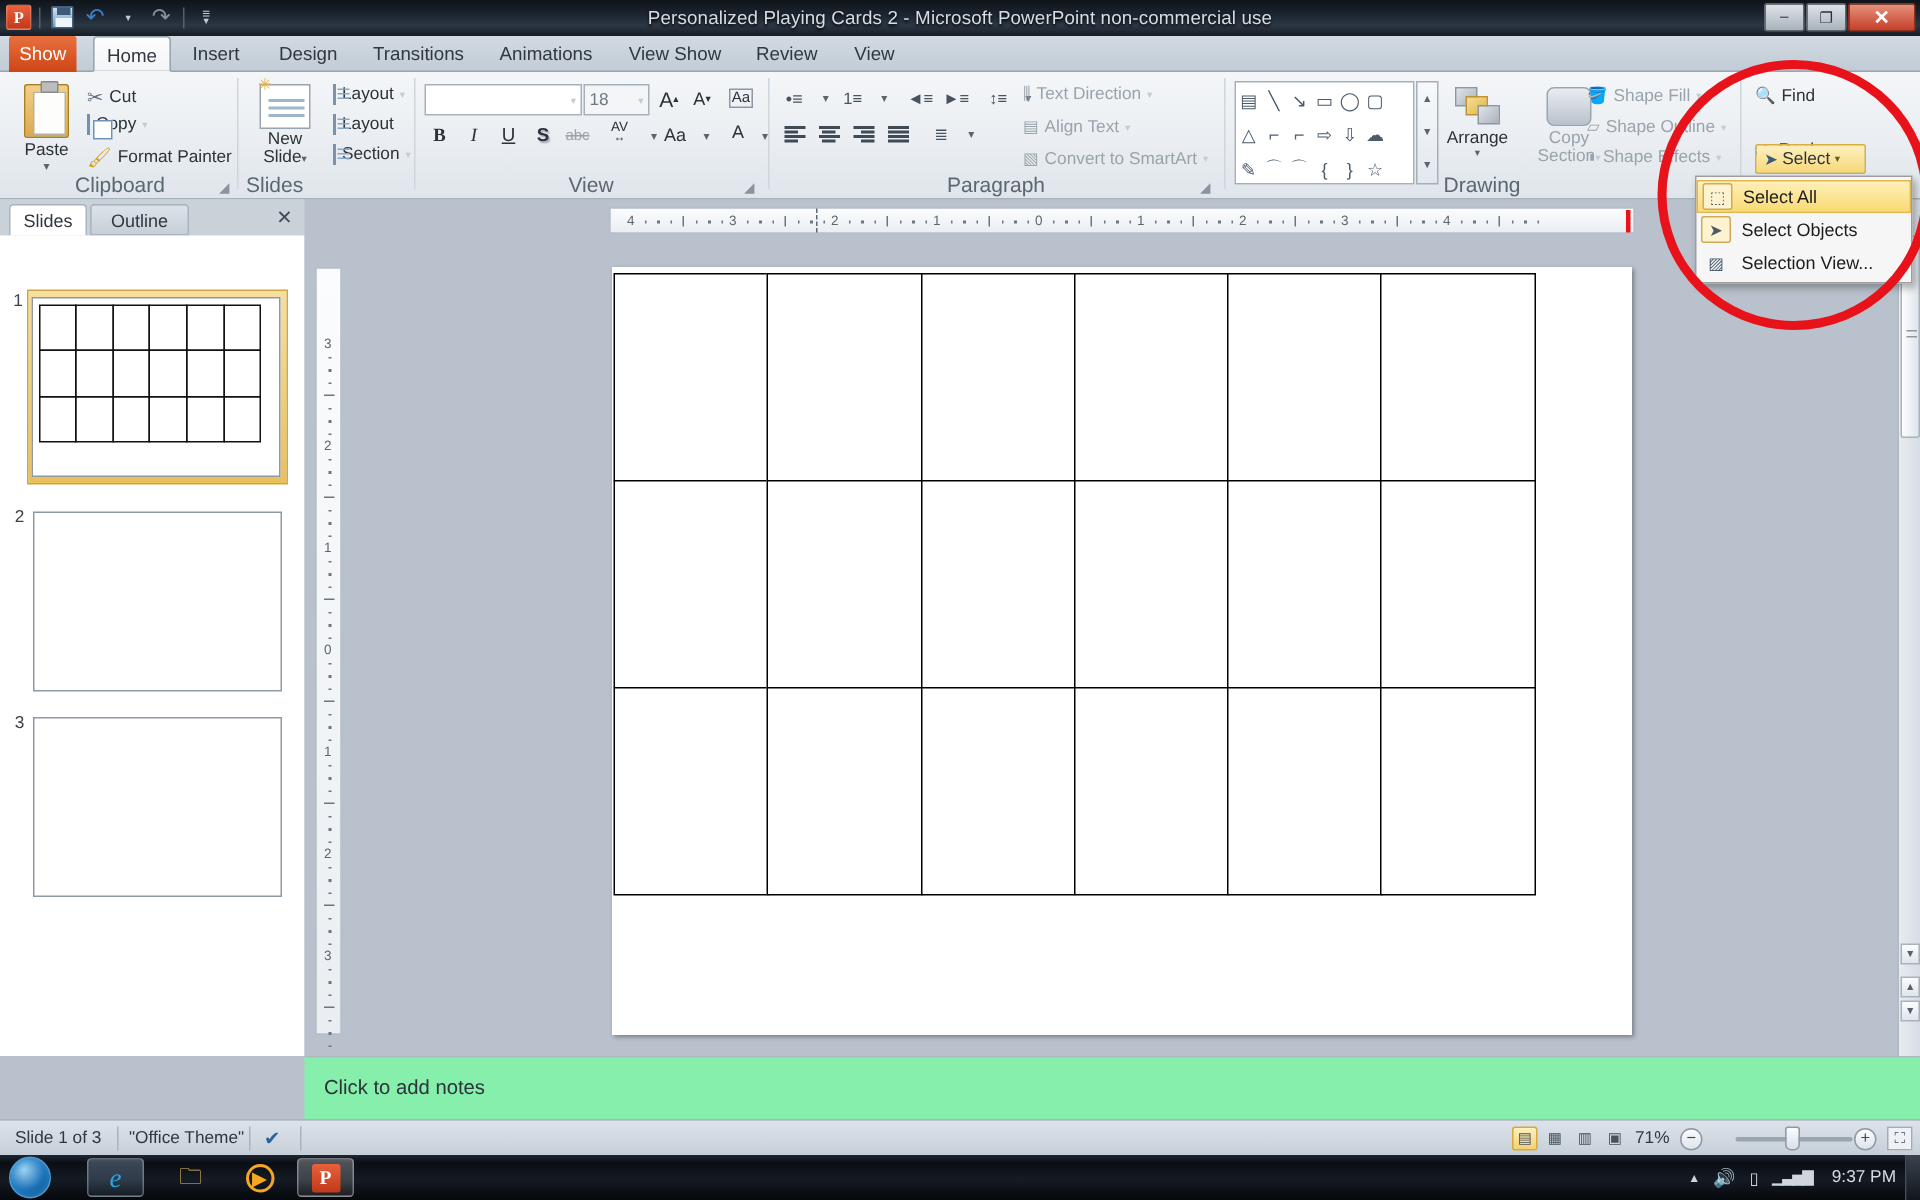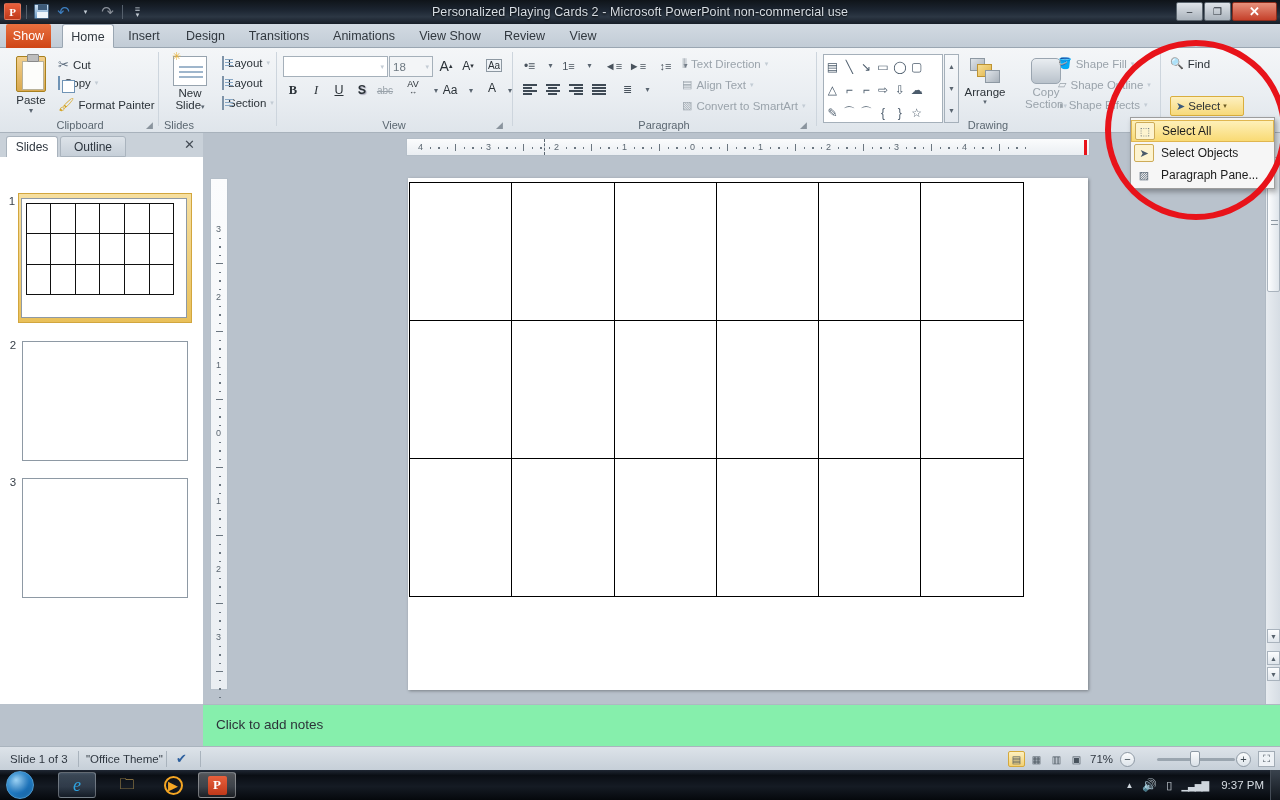--- a/index.html
+++ b/index.html
@@ -67,21 +67,21 @@
   
   #ribbon{
     position:absolute;left:0;top:48px;width:1280px;height:85px;
     background:linear-gradient(180deg,#f4f6f8 0%,#eaeef2 55%,#dfe5eb 100%);
     border-bottom:1px solid #a8b2bc;
   }
   .group{ position:absolute;top:0;height:85px; }
   .group-sep{ position:absolute;top:4px;width:1px;height:74px;background:#cdd5dd; }
   .group-label{
     position:absolute;bottom:2px;width:100%;text-align:center;
-    font-size:11px;color:#5b6771;
+    font-size:14px;color:#5b6771;
   }
   .dlg-launch{ position:absolute;bottom:3px;right:4px;width:10px;height:10px;
     color:#8a949e;font-size:9px;}
   .btn-lg{ position:absolute; text-align:center; font-size:11.5px; color:#2b3238; }
   .btn-sm{ position:absolute; display:flex; align-items:center; gap:4px;
     font-size:11.5px; color:#2b3238; white-space:nowrap;}
   .btn-sm.dis{ color:#9aa3ab; }
   .ico{ display:inline-block; }
   
   .clip-paste{ width:30px;height:36px;background:linear-gradient(180deg,#f2cf8d,#d9a94f);
@@ -501,21 +501,21 @@
   <div class="dd-item sel">
     <span class="dd-ico box">⬚</span>
     <span>Select All</span>
   </div>
   <div class="dd-item">
     <span class="dd-ico box">➤</span>
     <span>Select Objects</span>
   </div>
   <div class="dd-item">
     <span class="dd-ico">▨</span>
-    <span>Paragraph Pane...</span>
+    <span>Selection View...</span>
   </div>
 </div>
 
 <div id="leftpane">
   <div id="panetabs">
     <div class="ptab active" style="left:6px;width:52px;">Slides</div>
     <div class="ptab inactive" style="left:60px;width:66px;">Outline</div>
     <div id="paneclose">✕</div>
   </div>
   <div id="slidelist">

